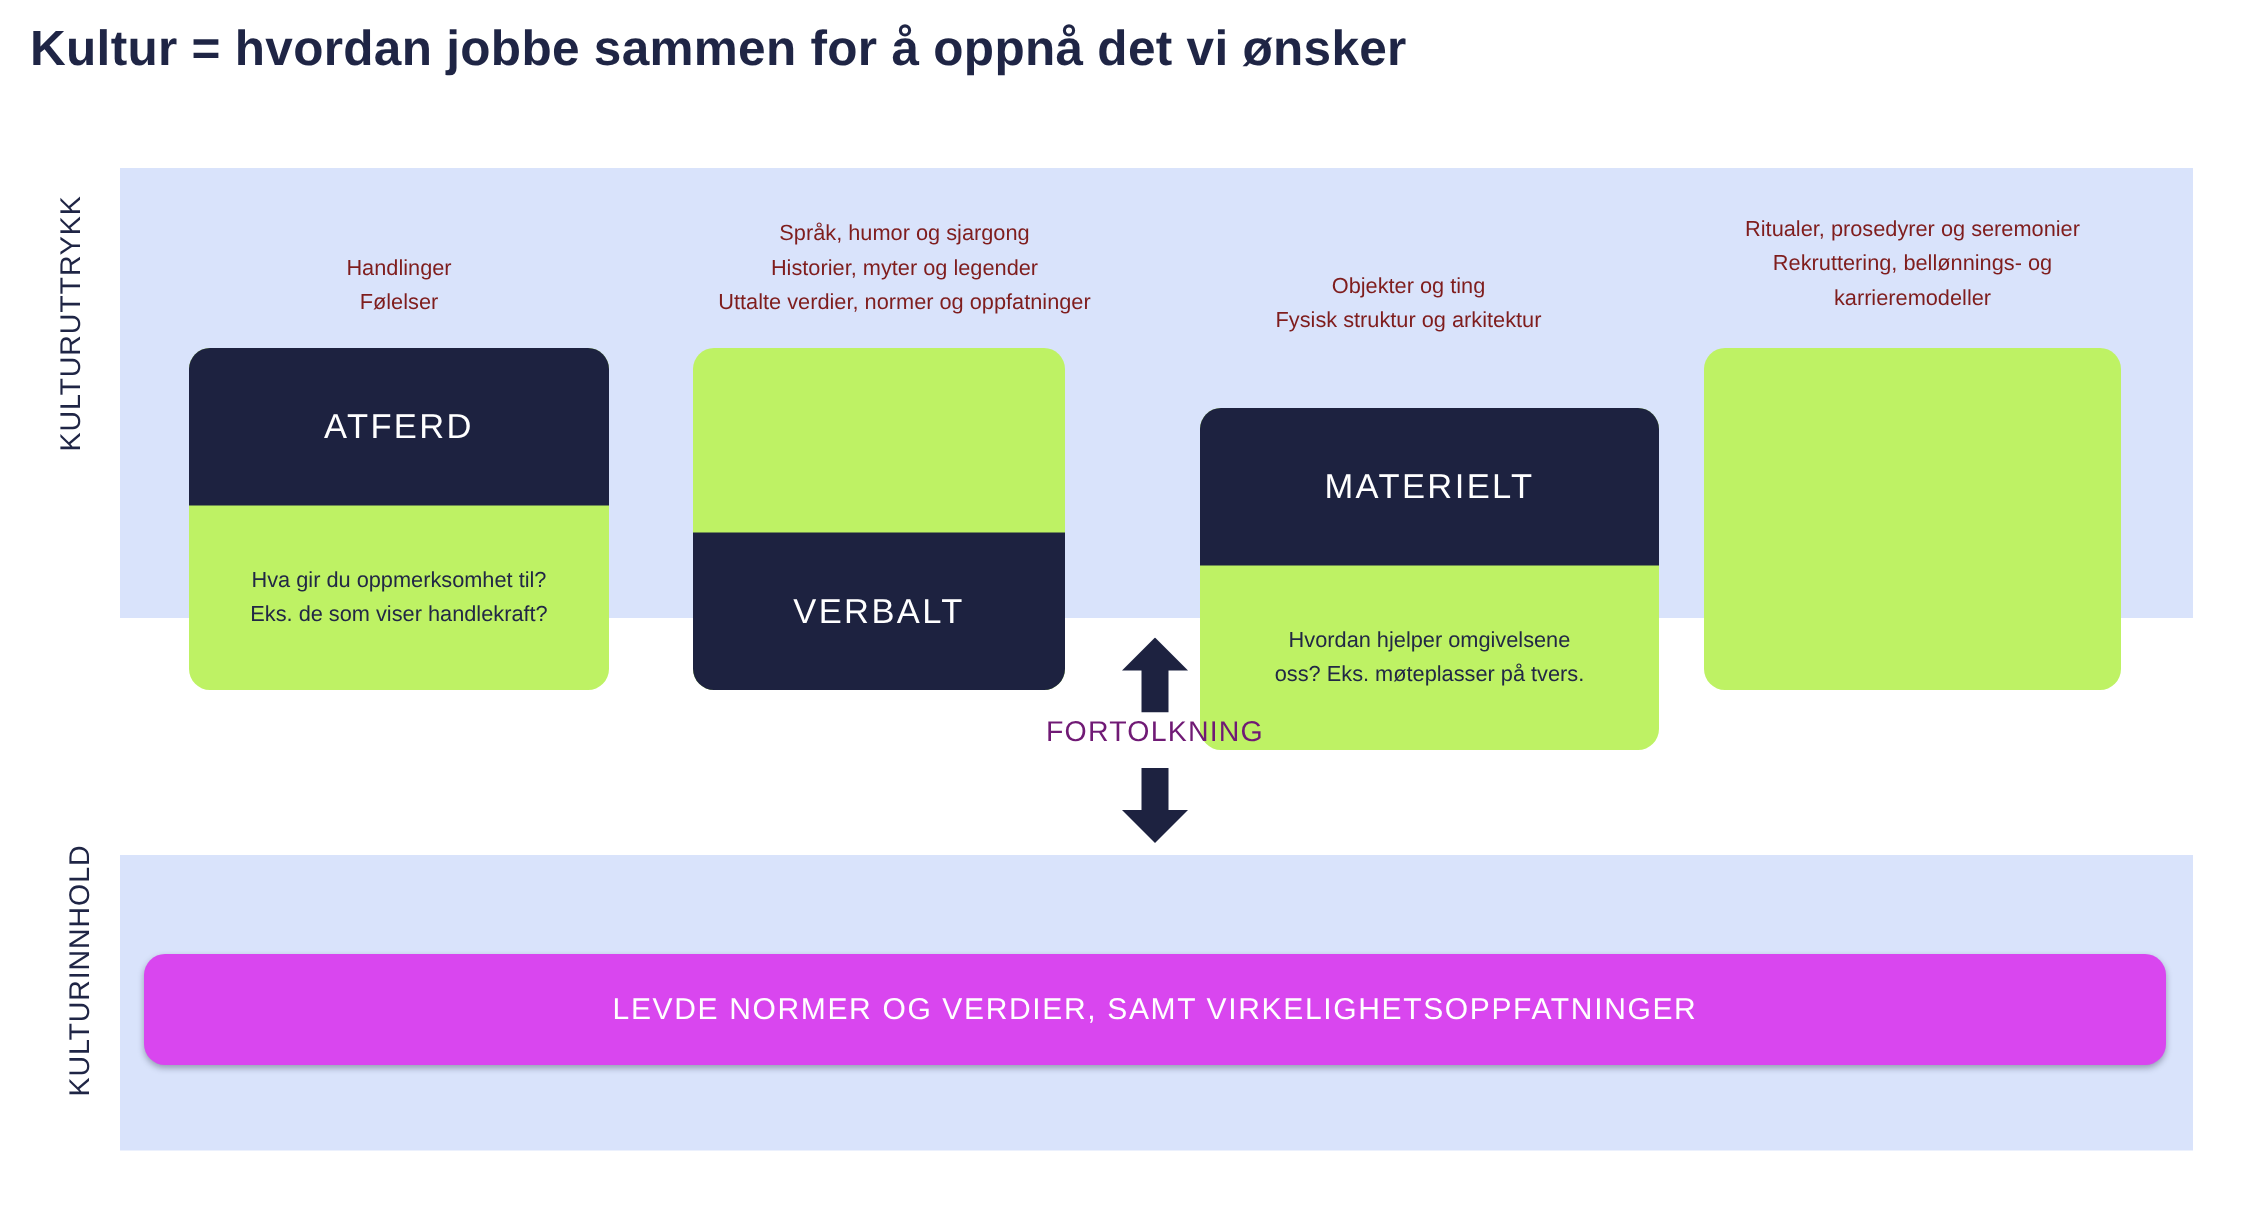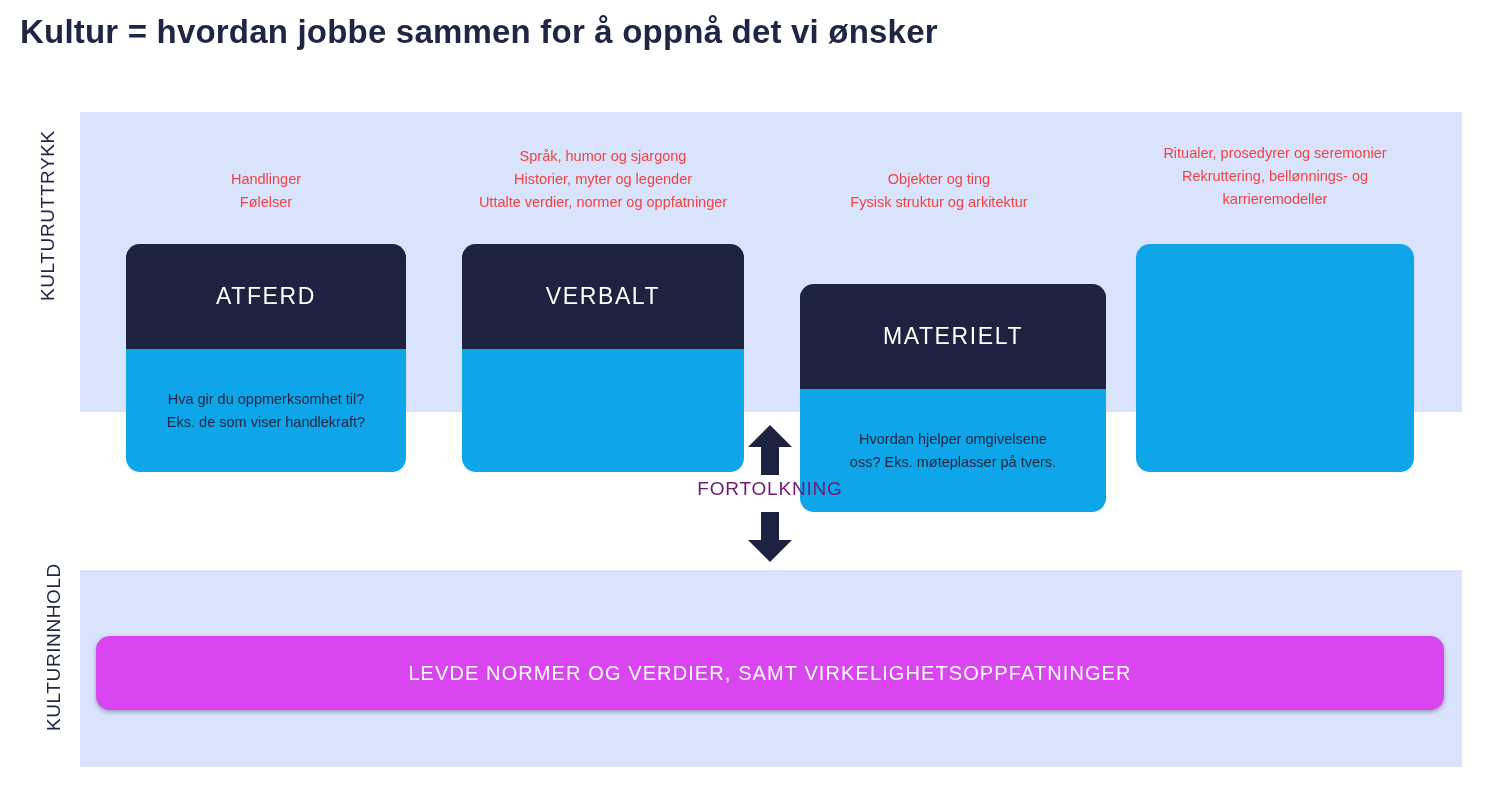--- a/index.html
+++ b/index.html
@@ -64,25 +64,25 @@
   #panel-bottom {
     left: 80px;
     top: 570px;
     width: 1382px;
     height: 197px;
   }
 
   
   .card {
     position: absolute;
-    top: 244px;
+    top: 232px;
     height: 228px;
     border-radius: 14px;
     overflow: hidden;
-    background: #0ea5e9;
+    background: #bef264;
     display: flex;
     flex-direction: column;
   }
   .card-head {
     height: 105px;
     background: #1d2240;
     display: flex;
     align-items: center;
     justify-content: center;
     flex: 0 0 auto;
@@ -102,36 +102,36 @@
   }
   .card-body-text {
     font-size: 14.5px;
     line-height: 1.55;
     text-align: center;
     color: #222845;
     white-space: pre-line;
   }
 
   #card-atferd   { left: 126px;  width: 280px; }
-  #card-verbalt  { left: 462px;  width: 282px; }
+  #card-verbalt  { left: 462px;  width: 248px; justify-content: flex-end; }
   #card-materielt{ left: 800px;  width: 306px; margin-top: 40px; }
   #card-struktur { left: 1136px; width: 278px; }
 
   
   .col-caption {
     position: absolute;
     font-size: 14.5px;
     line-height: 1.58;
     text-align: center;
-    color: #ef4444;
+    color: #7f1d1d;
     white-space: pre-line;
   }
   #caption-atferd   { left: 126px;  width: 280px; top: 168px; }
   #caption-verbalt  { left: 452px;  width: 302px; top: 145px; }
-  #caption-materielt{ left: 800px;  width: 278px; top: 168px; }
+  #caption-materielt{ left: 800px;  width: 278px; top: 180px; }
   #caption-struktur { left: 1126px; width: 298px; top: 142px; }
 
   
   #arrow-up {
     position: absolute;
     left: 748px;
     top: 425px;
     width: 44px;
     height: 50px;
   }

